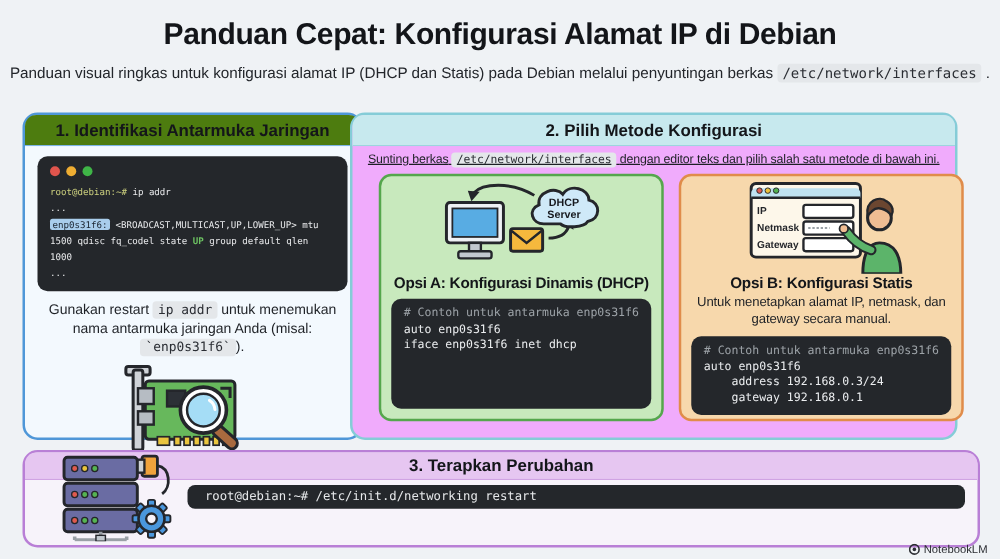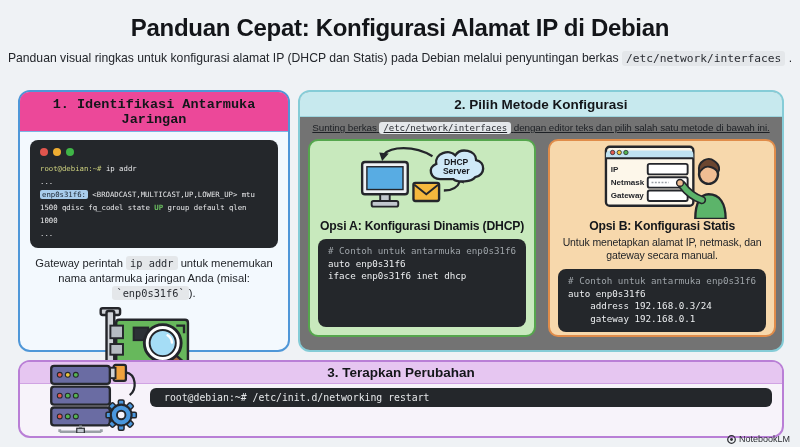--- a/index.html
+++ b/index.html
@@ -22,42 +22,42 @@
 
   
   .panel { position:absolute; border-radius:12px; border:2px solid; }
   .panel-header {
     text-align:center; font-weight:700; font-size:13.5px;
     padding:5px 0 4px; border-radius:9px 9px 0 0; color:#14161a;
   }
 
   
   .panel1 { left:18px; top:90px; width:272px; height:262px; border-color:#4f97d8; background:#f3f9fe; }
-  .panel1 .panel-header { background:#ec4899; border-bottom:1px solid #7cb5e6;font-family:Liberation Mono, monospace; }
+  .panel1 .panel-header { background:#4d7c0f; border-bottom:1px solid #7cb5e6; }
 
   .term {
     margin:8px 10px 0; background:#24272b; border-radius:8px;
     padding:8px 10px 7px;
   }
   .term-dots { display:flex; gap:5px; margin-bottom:7px; }
   .dot { width:8px; height:8px; border-radius:50%; }
   .dot.red { background:#e0554d; } .dot.yellow { background:#eead32; } .dot.green { background:#3fb547; }
   .term-body { font-family:"DejaVu Sans Mono", monospace; font-size:7.3px; line-height:1.78; color:#e9eaec; }
   .t-prompt { color:#ccd07e; }
   .t-hl { background:#a9cdec; color:#1a2430; padding:0 2px; border-radius:2px; }
   .t-up { color:#6cc161; font-weight:700; }
 
   .caption { margin-top:8px; padding:0 10px; text-align:center; font-size:11.2px; line-height:1.35; color:#1d2025; }
   .nic-wrap { display:flex; justify-content:center; margin-top:4px; }
 
   
-  .panel2 { left:298px; top:90px; width:486px; height:262px; border-color:#85ccd7; background:#737373; }
+  .panel2 { left:280px; top:90px; width:486px; height:262px; border-color:#85ccd7; background:#f0abfc; }
   .panel2 .panel-header { background:#c7e9ee; border-bottom:1px solid #9dd5de; }
   .intro { text-align:center; margin-top:5px; font-size:9.9px; letter-spacing:-0.1px; white-space:nowrap; color:#1d2025;text-decoration:underline; }
-  .cards { display:flex; gap:12px; margin:6px 8px 0; height:198px; }
+  .cards { display:flex; gap:12px; margin:6px 21px 0; height:198px; }
   .card { flex:1; border-radius:10px; border:2px solid; display:flex; flex-direction:column; align-items:center; }
   .card-a { border-color:#55a64d; background:#c8e9bd; }
   .card-b { border-color:#e08c4a; background:#f7d8ac; }
   .illu { display:flex; justify-content:center; margin-top:2px; }
   .card-title { font-size:12.2px; font-weight:700; letter-spacing:-0.2px; text-align:center; color:#14161a; }
   .card-desc { font-size:10.5px; letter-spacing:-0.1px; line-height:1.28; text-align:center; margin-top:3px; padding:0 2px; color:#1d2025; }
   .code-block {
     flex:1; align-self:stretch; margin:6px 8px 8px;
     background:#24272b; border-radius:8px; padding:6px 10px;
   }
@@ -106,21 +106,21 @@
     <div class="term-body">
       <div><span class="t-prompt">root@debian:~#</span> <span>ip addr</span></div>
       <div>...</div>
       <div><span class="t-hl">enp0s31f6:</span> <span>&lt;BROADCAST,MULTICAST,UP,LOWER_UP&gt; mtu</span></div>
       <div><span>1500 qdisc fq_codel state</span> <span class="t-up">UP</span> <span>group default qlen 1000</span></div>
       <div>...</div>
     </div>
   </div>
 
   <div class="caption">
-    <span>Gateway perintah</span>
+    <span>Gunakan restart</span>
     <span class="chip">ip addr</span>
     <span>untuk menemukan nama antarmuka jaringan Anda (misal:</span>
     <span class="chip">`enp0s31f6`</span><span>).</span>
   </div>
 
   <div class="nic-wrap">
     <svg width="126" height="80" viewBox="0 0 130 82">
       <rect x="10" y="3" width="20" height="7" rx="2" fill="#cfd3d8" stroke="#24262b" stroke-width="2.5"></rect>
       <rect x="16" y="6" width="8" height="66" rx="2" fill="#cfd3d8" stroke="#24262b" stroke-width="2.5"></rect>
       <rect x="26" y="15" width="74" height="48" rx="3" fill="#67b85c" stroke="#24262b" stroke-width="2.5"></rect>

